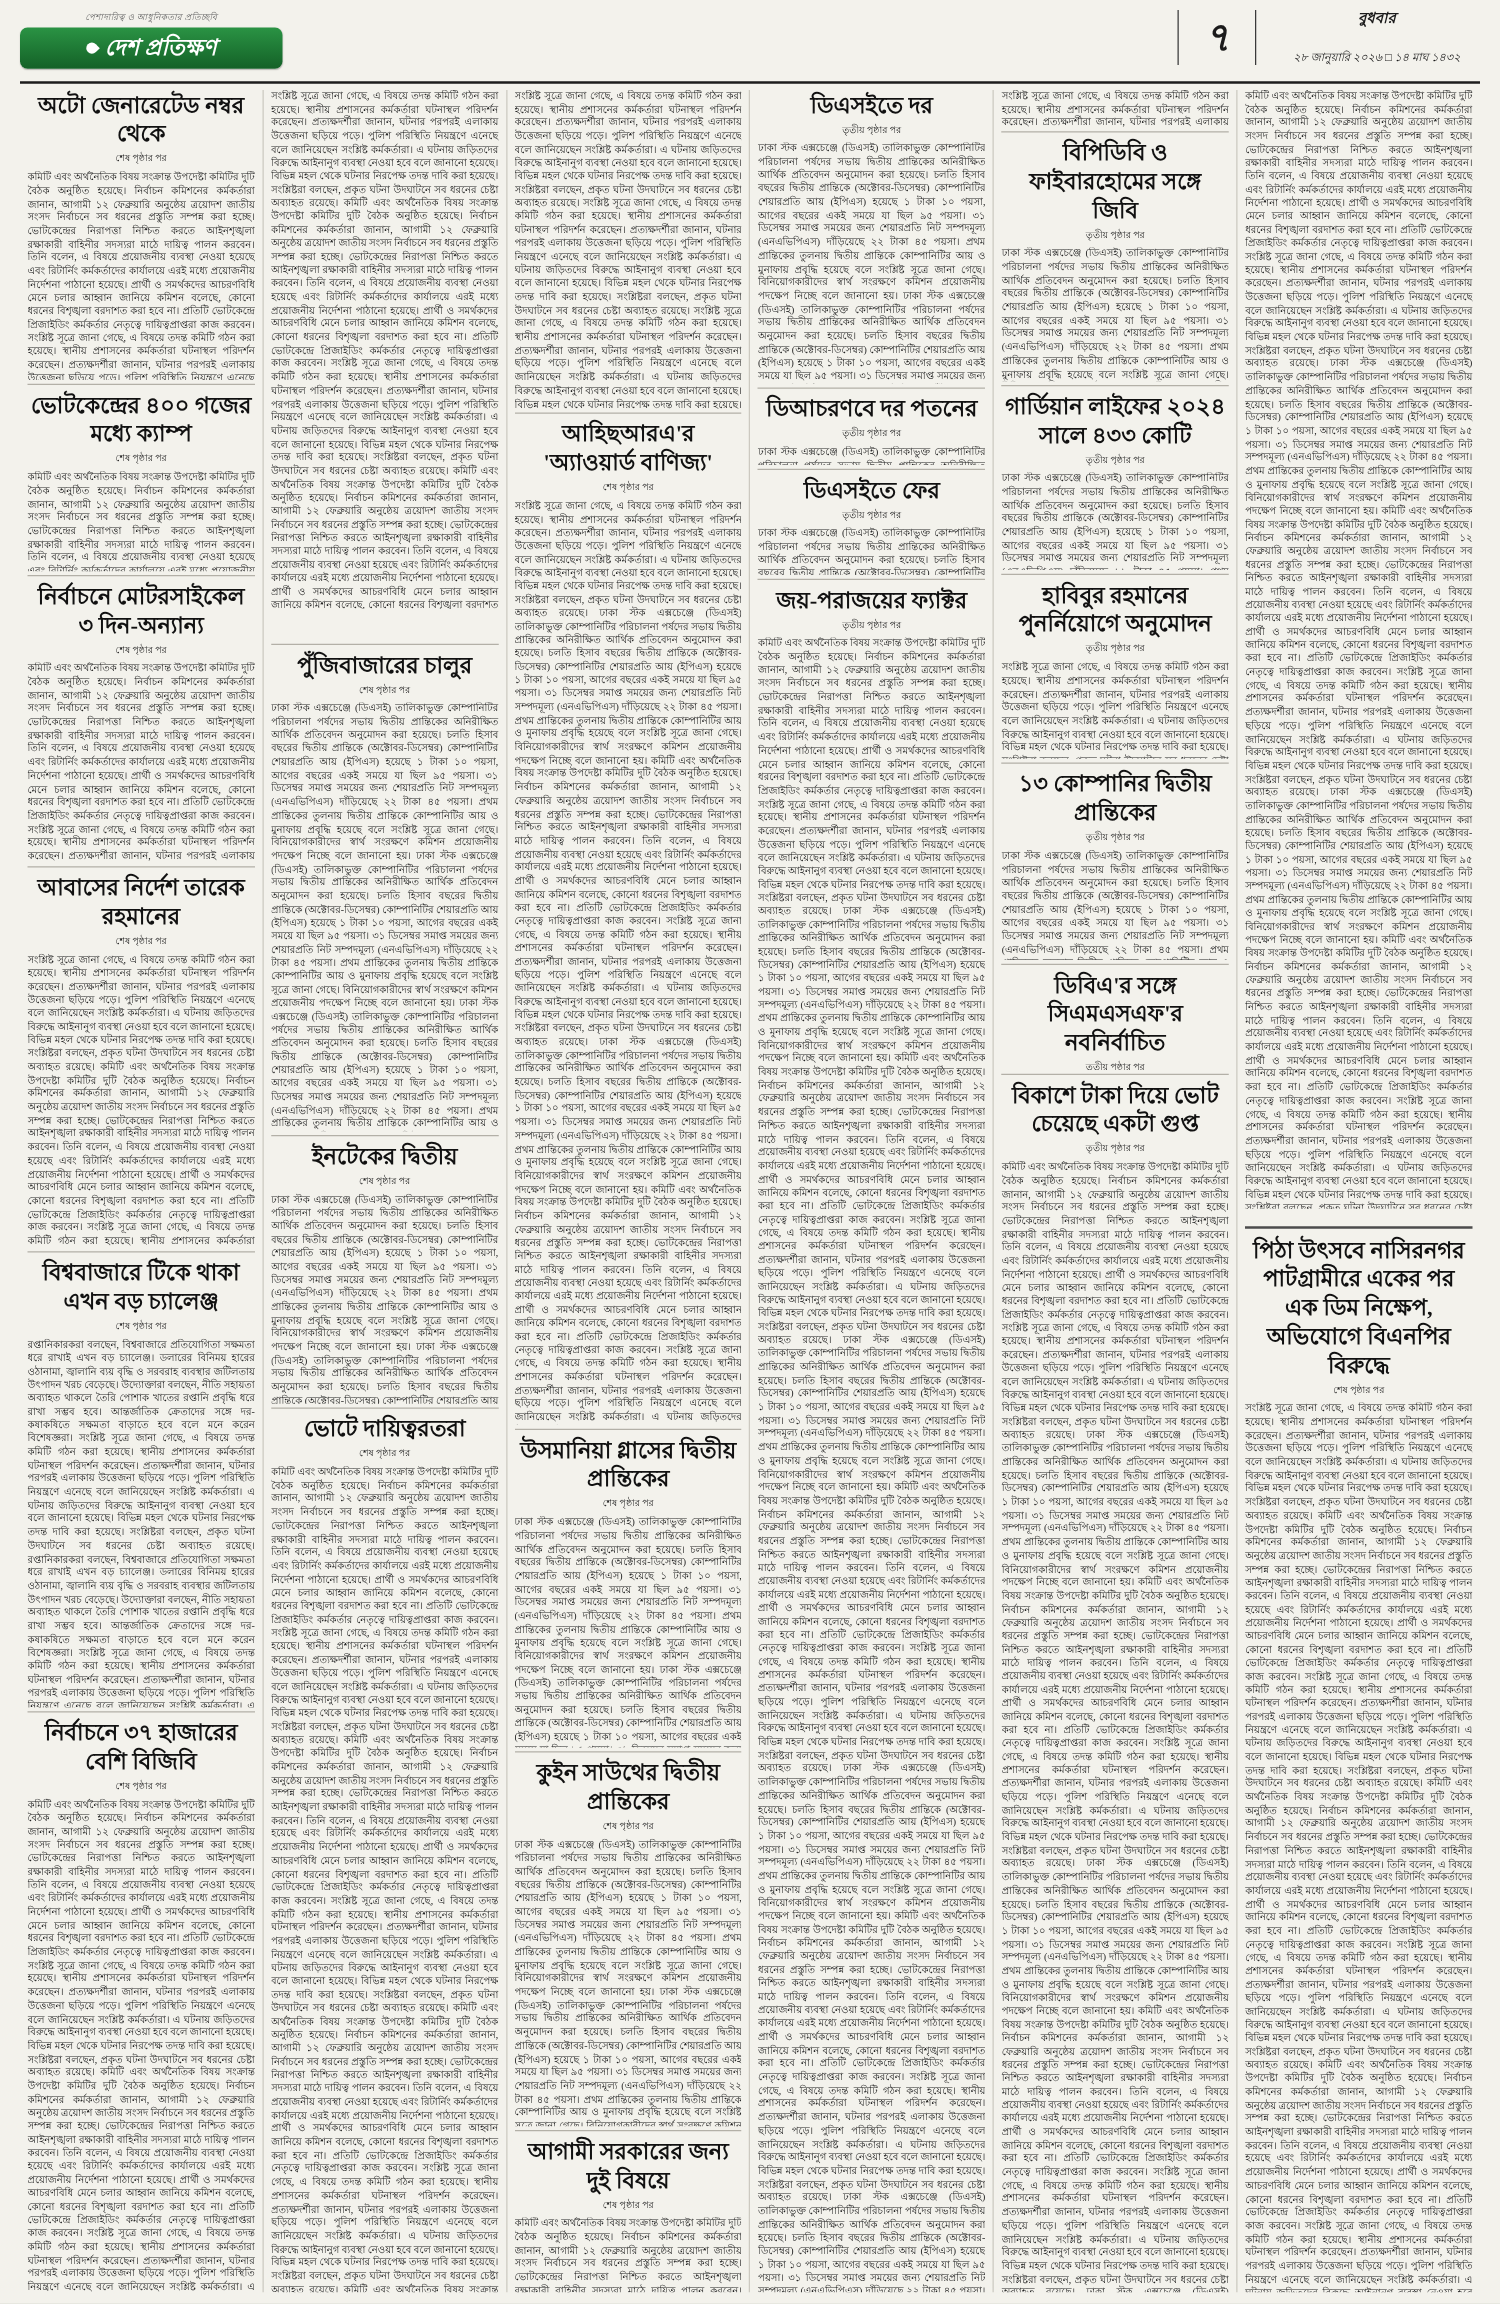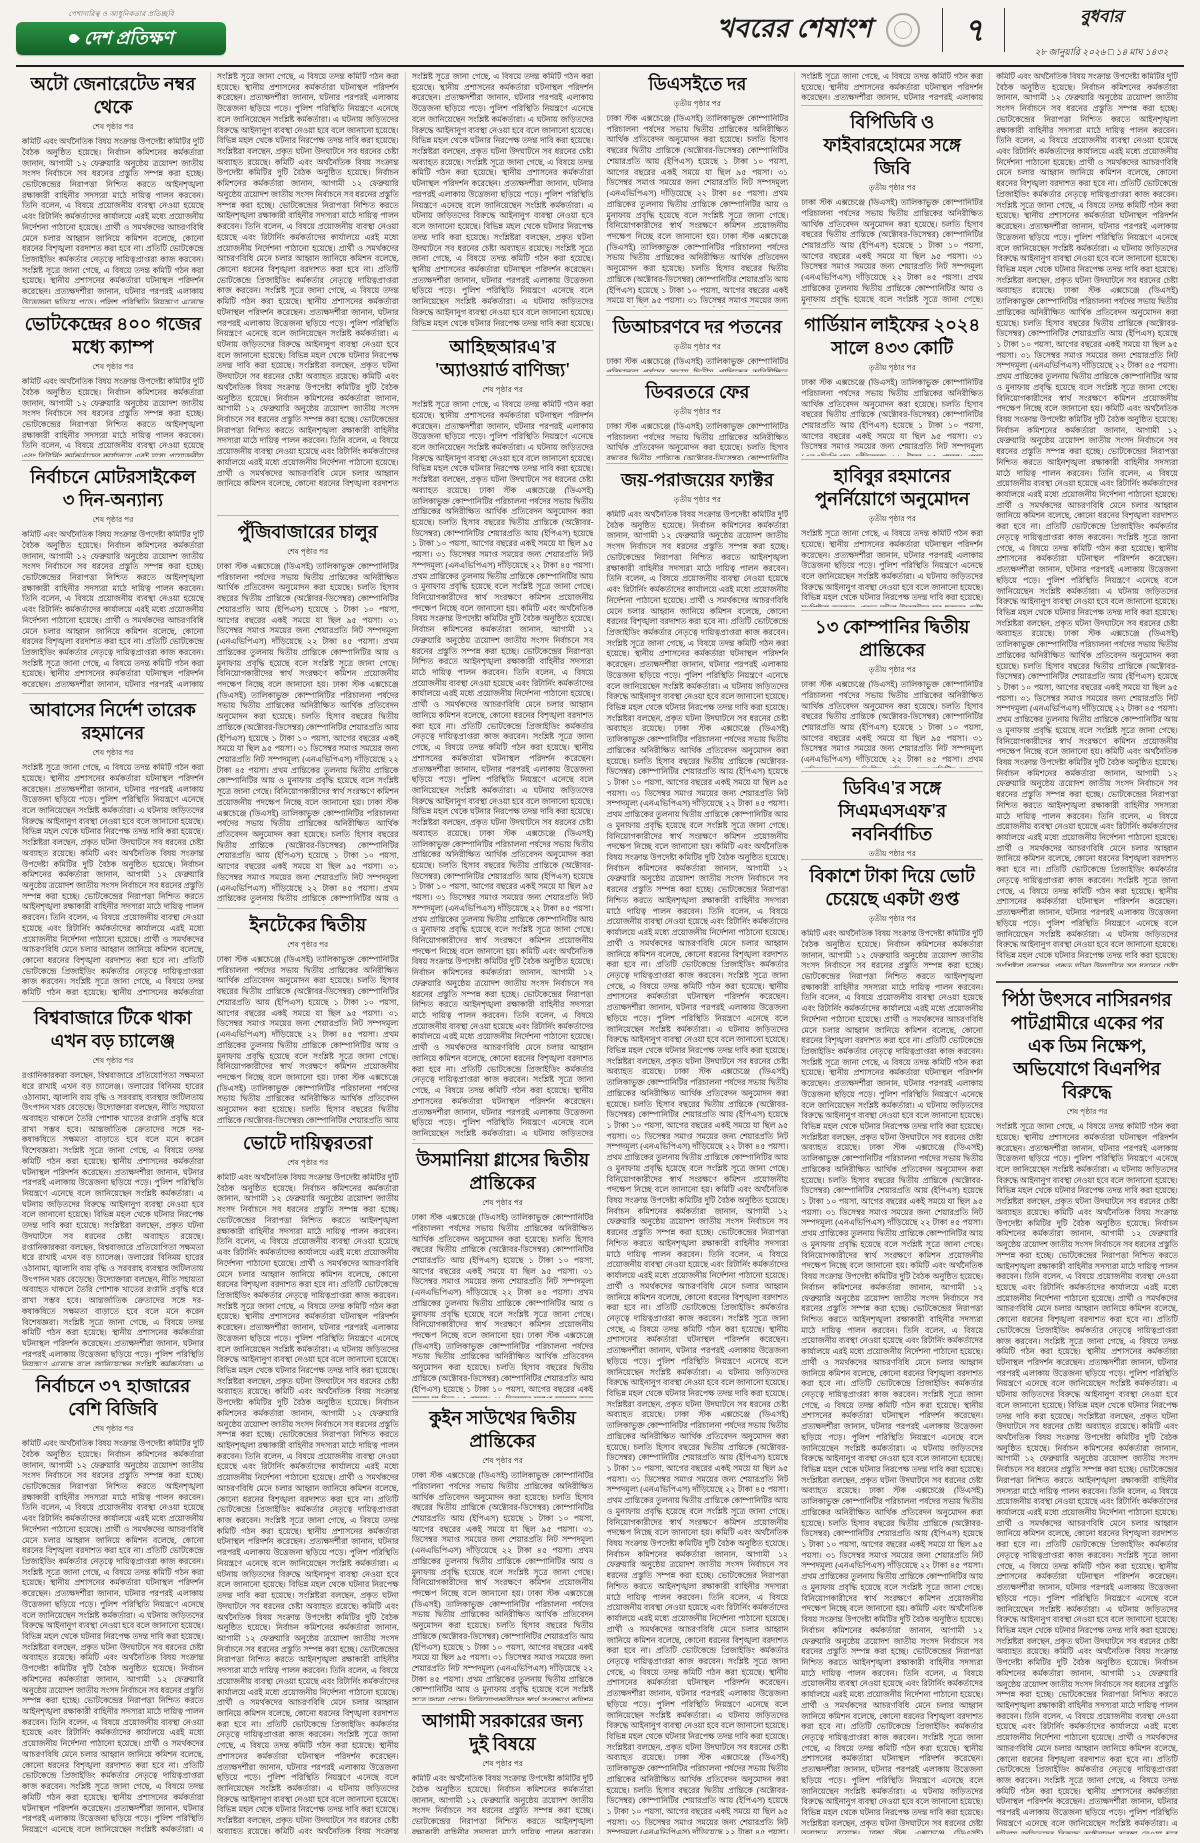--- a/index.html
+++ b/index.html
@@ -23,21 +23,21 @@
   .hdr-spacer{flex:1 1 auto;}
   .section-wrap{display:flex;align-items:center;gap:14px;}
   .section-title{font-size:26px;font-weight:bold;letter-spacing:.5px;white-space:nowrap;}
   .crest{width:30px;height:30px;border-radius:50%;border:2px solid #9a988f;position:relative;flex:0 0 auto;opacity:.8;}
   .crest:before{content:"";position:absolute;left:6px;top:6px;right:6px;bottom:6px;border-radius:50%;border:1.5px solid #9a988f;}
   .pagenum{
     font-size:32px;font-weight:bold;line-height:44px;padding:0 20px;
     border-left:1px solid #3a3a3a;border-right:1px solid #3a3a3a;margin:0 14px 0 22px;white-space:nowrap;
   }
   .dateblock{width:165px;text-align:center;flex:0 0 auto;}
-  .weekday{font-size:17px;font-weight:bold;line-height:1.1;}
+  .weekday{font-size:12px;font-weight:bold;line-height:1.1;}
   .dateline{font-size:9px;margin-top:18px;white-space:nowrap;}
   .hrule{border-top:2px solid #1d1d1d;margin-top:5px;}
   
   main{display:flex;margin-top:5px;height:1762px;overflow:hidden;}
   .col{flex:1 1 0;padding:0 6px;overflow:hidden;min-width:0;}
   .col + .col{border-left:1px solid #ccc9c0;}
   .block{overflow:hidden;box-sizing:border-box;}
   .article.ruled{border-top:1px solid #b3b0a7;margin-top:3px;padding-top:4px;}
   .article.boxed{border-top:2px solid #4c4c4c;margin-top:14px;padding-top:5px;}
   .headline{
@@ -58,24 +58,20 @@
     <div class="mast">
       <div class="tagline">পেশাদারিত্ব ও আধুনিকতার প্রতিচ্ছবি</div>
       <div class="mastbox">
         <span class="leaf"></span>
         <span>দেশ প্রতিক্ষণ</span>
       </div>
     </div>
 
     <div class="hdr-spacer"></div>
 
-    <div class="section-wrap">
-      <span class="section-title">খবরের শেষাংশ</span>
-      <span class="crest"></span>
-    </div>
 
     <div class="pagenum">৭</div>
 
     <div class="dateblock">
       <div class="weekday">বুধবার</div>
       <div class="dateline">২৮ জানুয়ারি ২০২৬ □ ১৪ মাঘ ১৪৩২</div>
     </div>
   </header>
 
   <div class="hrule"></div>
@@ -163,21 +159,21 @@
           <div class="headline">ডিএসইতে দর</div>
           <div class="kicker">তৃতীয় পৃষ্ঠার পর</div>
           <div class="body" style="height: 100%;">ঢাকা স্টক এক্সচেঞ্জে (ডিএসই) তালিকাভুক্ত কোম্পানিটির পরিচালনা পর্ষদের সভায় দ্বিতীয় প্রান্তিকের অনিরীক্ষিত আর্থিক প্রতিবেদন অনুমোদন করা হয়েছে। চলতি হিসাব বছরের দ্বিতীয় প্রান্তিকে (অক্টোবর-ডিসেম্বর) কোম্পানিটির শেয়ারপ্রতি আয় (ইপিএস) হয়েছে ১ টাকা ১০ পয়সা, আগের বছরের একই সময়ে যা ছিল ৯৫ পয়সা। ৩১ ডিসেম্বর সমাপ্ত সময়ের জন্য শেয়ারপ্রতি নিট সম্পদমূল্য (এনএভিপিএস) দাঁড়িয়েছে ২২ টাকা ৪৫ পয়সা। প্রথম প্রান্তিকের তুলনায় দ্বিতীয় প্রান্তিকে কোম্পানিটির আয় ও মুনাফায় প্রবৃদ্ধি হয়েছে বলে সংশ্লিষ্ট সূত্রে জানা গেছে। বিনিয়োগকারীদের স্বার্থ সংরক্ষণে কমিশন প্রয়োজনীয় পদক্ষেপ নিচ্ছে বলে জানানো হয়। ঢাকা স্টক এক্সচেঞ্জে (ডিএসই) তালিকাভুক্ত কোম্পানিটির পরিচালনা পর্ষদের সভায় দ্বিতীয় প্রান্তিকের অনিরীক্ষিত আর্থিক প্রতিবেদন অনুমোদন করা হয়েছে। চলতি হিসাব বছরের দ্বিতীয় প্রান্তিকে (অক্টোবর-ডিসেম্বর) কোম্পানিটির শেয়ারপ্রতি আয় (ইপিএস) হয়েছে ১ টাকা ১০ পয়সা, আগের বছরের একই সময়ে যা ছিল ৯৫ পয়সা। ৩১ ডিসেম্বর সমাপ্ত সময়ের জন্য শেয়ারপ্রতি নিট সম্পদমূল্য (এনএভিপিএস) দাঁড়িয়েছে ২২ টাকা ৪৫ পয়সা। প্রথম প্রান্তিকের তুলনায় দ্বিতীয় প্রান্তিকে কোম্পানিটির আয় ও মুনাফায় প্রবৃদ্ধি হয়েছে বলে সংশ্লিষ্ট সূত্রে জানা গেছে। বিনিয়োগকারীদের স্বার্থ সংরক্ষণে কমিশন প্রয়োজনীয় পদক্ষেপ নিচ্ছে বলে জানানো হয়। ঢাকা স্টক এক্সচেঞ্জে (ডিএসই) তালিকাভুক্ত কোম্পানিটির পরিচালনা পর্ষদের সভায় দ্বিতীয় প্রান্তিকের অনিরীক্ষিত আর্থিক প্রতিবেদন অনুমোদন করা হয়েছে। চলতি হিসাব বছরের দ্বিতীয় প্রান্তিকে (অক্টোবর-ডিসেম্বর) কোম্পানিটির শেয়ারপ্রতি আয় (ইপিএস) হয়েছে ১ টাকা ১০ পয়সা, আগের বছরের একই সময়ে যা ছিল ৯৫ পয়সা। ৩১ ডিসেম্বর সমাপ্ত সময়ের জন্য শেয়ারপ্রতি নিট সম্পদমূল্য (এনএভিপিএস) দাঁড়িয়েছে ২২ টাকা ৪৫ পয়সা। প্রথম প্রান্তিকের তুলনায় দ্বিতীয় প্রান্তিকে কোম্পানিটির আয় ও মুনাফায় প্রবৃদ্ধি হয়েছে বলে সংশ্লিষ্ট সূত্রে জানা গেছে। বিনিয়োগকারীদের স্বার্থ সংরক্ষণে কমিশন প্রয়োজনীয় পদক্ষেপ নিচ্ছে বলে জানানো হয়।</div>
         </div>
         <div class="block article ruled" style="height: 62px;">
           <div class="headline">ডিআচরণবে দর পতনের</div>
           <div class="kicker">তৃতীয় পৃষ্ঠার পর</div>
           <div class="body" style="height: 100%;">ঢাকা স্টক এক্সচেঞ্জে (ডিএসই) তালিকাভুক্ত কোম্পানিটির পরিচালনা পর্ষদের সভায় দ্বিতীয় প্রান্তিকের অনিরীক্ষিত আর্থিক প্রতিবেদন অনুমোদন করা হয়েছে। চলতি হিসাব বছরের দ্বিতীয় প্রান্তিকে (অক্টোবর-ডিসেম্বর) কোম্পানিটির শেয়ারপ্রতি আয় (ইপিএস) হয়েছে ১ টাকা ১০ পয়সা, আগের বছরের একই সময়ে যা ছিল ৯৫ পয়সা। ৩১ ডিসেম্বর সমাপ্ত সময়ের জন্য শেয়ারপ্রতি নিট সম্পদমূল্য (এনএভিপিএস) দাঁড়িয়েছে ২২ টাকা ৪৫ পয়সা। প্রথম প্রান্তিকের তুলনায় দ্বিতীয় প্রান্তিকে কোম্পানিটির আয় ও মুনাফায় প্রবৃদ্ধি হয়েছে বলে সংশ্লিষ্ট সূত্রে জানা গেছে। বিনিয়োগকারীদের স্বার্থ সংরক্ষণে কমিশন প্রয়োজনীয় পদক্ষেপ নিচ্ছে বলে জানানো হয়।</div>
         </div>
         <div class="block article ruled" style="height: 85px;">
-          <div class="headline">ডিবরতরে ফের</div>
+          <div class="headline">ডিএসইতে ফের</div>
           <div class="kicker">তৃতীয় পৃষ্ঠার পর</div>
           <div class="body" style="height: 100%;">ঢাকা স্টক এক্সচেঞ্জে (ডিএসই) তালিকাভুক্ত কোম্পানিটির পরিচালনা পর্ষদের সভায় দ্বিতীয় প্রান্তিকের অনিরীক্ষিত আর্থিক প্রতিবেদন অনুমোদন করা হয়েছে। চলতি হিসাব বছরের দ্বিতীয় প্রান্তিকে (অক্টোবর-ডিসেম্বর) কোম্পানিটির শেয়ারপ্রতি আয় (ইপিএস) হয়েছে ১ টাকা ১০ পয়সা, আগের বছরের একই সময়ে যা ছিল ৯৫ পয়সা। ৩১ ডিসেম্বর সমাপ্ত সময়ের জন্য শেয়ারপ্রতি নিট সম্পদমূল্য (এনএভিপিএস) দাঁড়িয়েছে ২২ টাকা ৪৫ পয়সা। প্রথম প্রান্তিকের তুলনায় দ্বিতীয় প্রান্তিকে কোম্পানিটির আয় ও মুনাফায় প্রবৃদ্ধি হয়েছে বলে সংশ্লিষ্ট সূত্রে জানা গেছে। বিনিয়োগকারীদের স্বার্থ সংরক্ষণে কমিশন প্রয়োজনীয় পদক্ষেপ নিচ্ছে বলে জানানো হয়।</div>
         </div>
         <div class="block article ruled" style="height: 1380px;">
           <div class="headline">জয়-পরাজয়ের ফ্যাক্টর</div>
           <div class="kicker">তৃতীয় পৃষ্ঠার পর</div>
           <div class="body" style="height: 100%;">কমিটি এবং অর্থনৈতিক বিষয় সংক্রান্ত উপদেষ্টা কমিটির দুটি বৈঠক অনুষ্ঠিত হয়েছে। নির্বাচন কমিশনের কর্মকর্তারা জানান, আগামী ১২ ফেব্রুয়ারি অনুষ্ঠেয় ত্রয়োদশ জাতীয় সংসদ নির্বাচনে সব ধরনের প্রস্তুতি সম্পন্ন করা হচ্ছে। ভোটকেন্দ্রের নিরাপত্তা নিশ্চিত করতে আইনশৃঙ্খলা রক্ষাকারী বাহিনীর সদস্যরা মাঠে দায়িত্ব পালন করবেন। তিনি বলেন, এ বিষয়ে প্রয়োজনীয় ব্যবস্থা নেওয়া হয়েছে এবং রিটার্নিং কর্মকর্তাদের কার্যালয়ে এরই মধ্যে প্রয়োজনীয় নির্দেশনা পাঠানো হয়েছে। প্রার্থী ও সমর্থকদের আচরণবিধি মেনে চলার আহ্বান জানিয়ে কমিশন বলেছে, কোনো ধরনের বিশৃঙ্খলা বরদাশত করা হবে না। প্রতিটি ভোটকেন্দ্রে প্রিজাইডিং কর্মকর্তার নেতৃত্বে দায়িত্বপ্রাপ্তরা কাজ করবেন। সংশ্লিষ্ট সূত্রে জানা গেছে, এ বিষয়ে তদন্ত কমিটি গঠন করা হয়েছে। স্থানীয় প্রশাসনের কর্মকর্তারা ঘটনাস্থল পরিদর্শন করেছেন। প্রত্যক্ষদর্শীরা জানান, ঘটনার পরপরই এলাকায় উত্তেজনা ছড়িয়ে পড়ে। পুলিশ পরিস্থিতি নিয়ন্ত্রণে এনেছে বলে জানিয়েছেন সংশ্লিষ্ট কর্মকর্তারা। এ ঘটনায় জড়িতদের বিরুদ্ধে আইনানুগ ব্যবস্থা নেওয়া হবে বলে জানানো হয়েছে। বিভিন্ন মহল থেকে ঘটনার নিরপেক্ষ তদন্ত দাবি করা হয়েছে। সংশ্লিষ্টরা বলছেন, প্রকৃত ঘটনা উদঘাটনে সব ধরনের চেষ্টা অব্যাহত রয়েছে। ঢাকা স্টক এক্সচেঞ্জে (ডিএসই) তালিকাভুক্ত কোম্পানিটির পরিচালনা পর্ষদের সভায় দ্বিতীয় প্রান্তিকের অনিরীক্ষিত আর্থিক প্রতিবেদন অনুমোদন করা হয়েছে। চলতি হিসাব বছরের দ্বিতীয় প্রান্তিকে (অক্টোবর-ডিসেম্বর) কোম্পানিটির শেয়ারপ্রতি আয় (ইপিএস) হয়েছে ১ টাকা ১০ পয়সা, আগের বছরের একই সময়ে যা ছিল ৯৫ পয়সা। ৩১ ডিসেম্বর সমাপ্ত সময়ের জন্য শেয়ারপ্রতি নিট সম্পদমূল্য (এনএভিপিএস) দাঁড়িয়েছে ২২ টাকা ৪৫ পয়সা। প্রথম প্রান্তিকের তুলনায় দ্বিতীয় প্রান্তিকে কোম্পানিটির আয় ও মুনাফায় প্রবৃদ্ধি হয়েছে বলে সংশ্লিষ্ট সূত্রে জানা গেছে। বিনিয়োগকারীদের স্বার্থ সংরক্ষণে কমিশন প্রয়োজনীয় পদক্ষেপ নিচ্ছে বলে জানানো হয়। কমিটি এবং অর্থনৈতিক বিষয় সংক্রান্ত উপদেষ্টা কমিটির দুটি বৈঠক অনুষ্ঠিত হয়েছে। নির্বাচন কমিশনের কর্মকর্তারা জানান, আগামী ১২ ফেব্রুয়ারি অনুষ্ঠেয় ত্রয়োদশ জাতীয় সংসদ নির্বাচনে সব ধরনের প্রস্তুতি সম্পন্ন করা হচ্ছে। ভোটকেন্দ্রের নিরাপত্তা নিশ্চিত করতে আইনশৃঙ্খলা রক্ষাকারী বাহিনীর সদস্যরা মাঠে দায়িত্ব পালন করবেন। তিনি বলেন, এ বিষয়ে প্রয়োজনীয় ব্যবস্থা নেওয়া হয়েছে এবং রিটার্নিং কর্মকর্তাদের কার্যালয়ে এরই মধ্যে প্রয়োজনীয় নির্দেশনা পাঠানো হয়েছে। প্রার্থী ও সমর্থকদের আচরণবিধি মেনে চলার আহ্বান জানিয়ে কমিশন বলেছে, কোনো ধরনের বিশৃঙ্খলা বরদাশত করা হবে না। প্রতিটি ভোটকেন্দ্রে প্রিজাইডিং কর্মকর্তার নেতৃত্বে দায়িত্বপ্রাপ্তরা কাজ করবেন। সংশ্লিষ্ট সূত্রে জানা গেছে, এ বিষয়ে তদন্ত কমিটি গঠন করা হয়েছে। স্থানীয় প্রশাসনের কর্মকর্তারা ঘটনাস্থল পরিদর্শন করেছেন। প্রত্যক্ষদর্শীরা জানান, ঘটনার পরপরই এলাকায় উত্তেজনা ছড়িয়ে পড়ে। পুলিশ পরিস্থিতি নিয়ন্ত্রণে এনেছে বলে জানিয়েছেন সংশ্লিষ্ট কর্মকর্তারা। এ ঘটনায় জড়িতদের বিরুদ্ধে আইনানুগ ব্যবস্থা নেওয়া হবে বলে জানানো হয়েছে। বিভিন্ন মহল থেকে ঘটনার নিরপেক্ষ তদন্ত দাবি করা হয়েছে। সংশ্লিষ্টরা বলছেন, প্রকৃত ঘটনা উদঘাটনে সব ধরনের চেষ্টা অব্যাহত রয়েছে। ঢাকা স্টক এক্সচেঞ্জে (ডিএসই) তালিকাভুক্ত কোম্পানিটির পরিচালনা পর্ষদের সভায় দ্বিতীয় প্রান্তিকের অনিরীক্ষিত আর্থিক প্রতিবেদন অনুমোদন করা হয়েছে। চলতি হিসাব বছরের দ্বিতীয় প্রান্তিকে (অক্টোবর-ডিসেম্বর) কোম্পানিটির শেয়ারপ্রতি আয় (ইপিএস) হয়েছে ১ টাকা ১০ পয়সা, আগের বছরের একই সময়ে যা ছিল ৯৫ পয়সা। ৩১ ডিসেম্বর সমাপ্ত সময়ের জন্য শেয়ারপ্রতি নিট সম্পদমূল্য (এনএভিপিএস) দাঁড়িয়েছে ২২ টাকা ৪৫ পয়সা। প্রথম প্রান্তিকের তুলনায় দ্বিতীয় প্রান্তিকে কোম্পানিটির আয় ও মুনাফায় প্রবৃদ্ধি হয়েছে বলে সংশ্লিষ্ট সূত্রে জানা গেছে। বিনিয়োগকারীদের স্বার্থ সংরক্ষণে কমিশন প্রয়োজনীয় পদক্ষেপ নিচ্ছে বলে জানানো হয়। কমিটি এবং অর্থনৈতিক বিষয় সংক্রান্ত উপদেষ্টা কমিটির দুটি বৈঠক অনুষ্ঠিত হয়েছে। নির্বাচন কমিশনের কর্মকর্তারা জানান, আগামী ১২ ফেব্রুয়ারি অনুষ্ঠেয় ত্রয়োদশ জাতীয় সংসদ নির্বাচনে সব ধরনের প্রস্তুতি সম্পন্ন করা হচ্ছে। ভোটকেন্দ্রের নিরাপত্তা নিশ্চিত করতে আইনশৃঙ্খলা রক্ষাকারী বাহিনীর সদস্যরা মাঠে দায়িত্ব পালন করবেন। তিনি বলেন, এ বিষয়ে প্রয়োজনীয় ব্যবস্থা নেওয়া হয়েছে এবং রিটার্নিং কর্মকর্তাদের কার্যালয়ে এরই মধ্যে প্রয়োজনীয় নির্দেশনা পাঠানো হয়েছে। প্রার্থী ও সমর্থকদের আচরণবিধি মেনে চলার আহ্বান জানিয়ে কমিশন বলেছে, কোনো ধরনের বিশৃঙ্খলা বরদাশত করা হবে না। প্রতিটি ভোটকেন্দ্রে প্রিজাইডিং কর্মকর্তার নেতৃত্বে দায়িত্বপ্রাপ্তরা কাজ করবেন। সংশ্লিষ্ট সূত্রে জানা গেছে, এ বিষয়ে তদন্ত কমিটি গঠন করা হয়েছে। স্থানীয় প্রশাসনের কর্মকর্তারা ঘটনাস্থল পরিদর্শন করেছেন। প্রত্যক্ষদর্শীরা জানান, ঘটনার পরপরই এলাকায় উত্তেজনা ছড়িয়ে পড়ে। পুলিশ পরিস্থিতি নিয়ন্ত্রণে এনেছে বলে জানিয়েছেন সংশ্লিষ্ট কর্মকর্তারা। এ ঘটনায় জড়িতদের বিরুদ্ধে আইনানুগ ব্যবস্থা নেওয়া হবে বলে জানানো হয়েছে। বিভিন্ন মহল থেকে ঘটনার নিরপেক্ষ তদন্ত দাবি করা হয়েছে। সংশ্লিষ্টরা বলছেন, প্রকৃত ঘটনা উদঘাটনে সব ধরনের চেষ্টা অব্যাহত রয়েছে। ঢাকা স্টক এক্সচেঞ্জে (ডিএসই) তালিকাভুক্ত কোম্পানিটির পরিচালনা পর্ষদের সভায় দ্বিতীয় প্রান্তিকের অনিরীক্ষিত আর্থিক প্রতিবেদন অনুমোদন করা হয়েছে। চলতি হিসাব বছরের দ্বিতীয় প্রান্তিকে (অক্টোবর-ডিসেম্বর) কোম্পানিটির শেয়ারপ্রতি আয় (ইপিএস) হয়েছে ১ টাকা ১০ পয়সা, আগের বছরের একই সময়ে যা ছিল ৯৫ পয়সা। ৩১ ডিসেম্বর সমাপ্ত সময়ের জন্য শেয়ারপ্রতি নিট সম্পদমূল্য (এনএভিপিএস) দাঁড়িয়েছে ২২ টাকা ৪৫ পয়সা। প্রথম প্রান্তিকের তুলনায় দ্বিতীয় প্রান্তিকে কোম্পানিটির আয় ও মুনাফায় প্রবৃদ্ধি হয়েছে বলে সংশ্লিষ্ট সূত্রে জানা গেছে। বিনিয়োগকারীদের স্বার্থ সংরক্ষণে কমিশন প্রয়োজনীয় পদক্ষেপ নিচ্ছে বলে জানানো হয়। কমিটি এবং অর্থনৈতিক বিষয় সংক্রান্ত উপদেষ্টা কমিটির দুটি বৈঠক অনুষ্ঠিত হয়েছে। নির্বাচন কমিশনের কর্মকর্তারা জানান, আগামী ১২ ফেব্রুয়ারি অনুষ্ঠেয় ত্রয়োদশ জাতীয় সংসদ নির্বাচনে সব ধরনের প্রস্তুতি সম্পন্ন করা হচ্ছে। ভোটকেন্দ্রের নিরাপত্তা নিশ্চিত করতে আইনশৃঙ্খলা রক্ষাকারী বাহিনীর সদস্যরা মাঠে দায়িত্ব পালন করবেন। তিনি বলেন, এ বিষয়ে প্রয়োজনীয় ব্যবস্থা নেওয়া হয়েছে এবং রিটার্নিং কর্মকর্তাদের কার্যালয়ে এরই মধ্যে প্রয়োজনীয় নির্দেশনা পাঠানো হয়েছে। প্রার্থী ও সমর্থকদের আচরণবিধি মেনে চলার আহ্বান জানিয়ে কমিশন বলেছে, কোনো ধরনের বিশৃঙ্খলা বরদাশত করা হবে না। প্রতিটি ভোটকেন্দ্রে প্রিজাইডিং কর্মকর্তার নেতৃত্বে দায়িত্বপ্রাপ্তরা কাজ করবেন। সংশ্লিষ্ট সূত্রে জানা গেছে, এ বিষয়ে তদন্ত কমিটি গঠন করা হয়েছে। স্থানীয় প্রশাসনের কর্মকর্তারা ঘটনাস্থল পরিদর্শন করেছেন। প্রত্যক্ষদর্শীরা জানান, ঘটনার পরপরই এলাকায় উত্তেজনা ছড়িয়ে পড়ে। পুলিশ পরিস্থিতি নিয়ন্ত্রণে এনেছে বলে জানিয়েছেন সংশ্লিষ্ট কর্মকর্তারা। এ ঘটনায় জড়িতদের বিরুদ্ধে আইনানুগ ব্যবস্থা নেওয়া হবে বলে জানানো হয়েছে। বিভিন্ন মহল থেকে ঘটনার নিরপেক্ষ তদন্ত দাবি করা হয়েছে। সংশ্লিষ্টরা বলছেন, প্রকৃত ঘটনা উদঘাটনে সব ধরনের চেষ্টা অব্যাহত রয়েছে। ঢাকা স্টক এক্সচেঞ্জে (ডিএসই) তালিকাভুক্ত কোম্পানিটির পরিচালনা পর্ষদের সভায় দ্বিতীয় প্রান্তিকের অনিরীক্ষিত আর্থিক প্রতিবেদন অনুমোদন করা হয়েছে। চলতি হিসাব বছরের দ্বিতীয় প্রান্তিকে (অক্টোবর-ডিসেম্বর) কোম্পানিটির শেয়ারপ্রতি আয় (ইপিএস) হয়েছে ১ টাকা ১০ পয়সা, আগের বছরের একই সময়ে যা ছিল ৯৫ পয়সা। ৩১ ডিসেম্বর সমাপ্ত সময়ের জন্য শেয়ারপ্রতি নিট সম্পদমূল্য (এনএভিপিএস) দাঁড়িয়েছে ২২ টাকা ৪৫ পয়সা। প্রথম প্রান্তিকের তুলনায় দ্বিতীয় প্রান্তিকে কোম্পানিটির আয় ও মুনাফায় প্রবৃদ্ধি হয়েছে বলে সংশ্লিষ্ট সূত্রে জানা গেছে। বিনিয়োগকারীদের স্বার্থ সংরক্ষণে কমিশন প্রয়োজনীয় পদক্ষেপ নিচ্ছে বলে জানানো হয়। কমিটি এবং অর্থনৈতিক বিষয় সংক্রান্ত উপদেষ্টা কমিটির দুটি বৈঠক অনুষ্ঠিত হয়েছে। নির্বাচন কমিশনের কর্মকর্তারা জানান, আগামী ১২ ফেব্রুয়ারি অনুষ্ঠেয় ত্রয়োদশ জাতীয় সংসদ নির্বাচনে সব ধরনের প্রস্তুতি সম্পন্ন করা হচ্ছে। ভোটকেন্দ্রের নিরাপত্তা নিশ্চিত করতে আইনশৃঙ্খলা রক্ষাকারী বাহিনীর সদস্যরা মাঠে দায়িত্ব পালন করবেন। তিনি বলেন, এ বিষয়ে প্রয়োজনীয় ব্যবস্থা নেওয়া হয়েছে এবং রিটার্নিং কর্মকর্তাদের কার্যালয়ে এরই মধ্যে প্রয়োজনীয় নির্দেশনা পাঠানো হয়েছে। প্রার্থী ও সমর্থকদের আচরণবিধি মেনে চলার আহ্বান জানিয়ে কমিশন বলেছে, কোনো ধরনের বিশৃঙ্খলা বরদাশত করা হবে না। প্রতিটি ভোটকেন্দ্রে প্রিজাইডিং কর্মকর্তার নেতৃত্বে দায়িত্বপ্রাপ্তরা কাজ করবেন। সংশ্লিষ্ট সূত্রে জানা গেছে, এ বিষয়ে তদন্ত কমিটি গঠন করা হয়েছে। স্থানীয় প্রশাসনের কর্মকর্তারা ঘটনাস্থল পরিদর্শন করেছেন। প্রত্যক্ষদর্শীরা জানান, ঘটনার পরপরই এলাকায় উত্তেজনা ছড়িয়ে পড়ে। পুলিশ পরিস্থিতি নিয়ন্ত্রণে এনেছে বলে জানিয়েছেন সংশ্লিষ্ট কর্মকর্তারা। এ ঘটনায় জড়িতদের বিরুদ্ধে আইনানুগ ব্যবস্থা নেওয়া হবে বলে জানানো হয়েছে। বিভিন্ন মহল থেকে ঘটনার নিরপেক্ষ তদন্ত দাবি করা হয়েছে। সংশ্লিষ্টরা বলছেন, প্রকৃত ঘটনা উদঘাটনে সব ধরনের চেষ্টা অব্যাহত রয়েছে। ঢাকা স্টক এক্সচেঞ্জে (ডিএসই) তালিকাভুক্ত কোম্পানিটির পরিচালনা পর্ষদের সভায় দ্বিতীয় প্রান্তিকের অনিরীক্ষিত আর্থিক প্রতিবেদন অনুমোদন করা হয়েছে। চলতি হিসাব বছরের দ্বিতীয় প্রান্তিকে (অক্টোবর-ডিসেম্বর) কোম্পানিটির শেয়ারপ্রতি আয় (ইপিএস) হয়েছে ১ টাকা ১০ পয়সা, আগের বছরের একই সময়ে যা ছিল ৯৫ পয়সা। ৩১ ডিসেম্বর সমাপ্ত সময়ের জন্য শেয়ারপ্রতি নিট সম্পদমূল্য (এনএভিপিএস) দাঁড়িয়েছে ২২ টাকা ৪৫ পয়সা। প্রথম প্রান্তিকের তুলনায় দ্বিতীয় প্রান্তিকে কোম্পানিটির আয় ও মুনাফায় প্রবৃদ্ধি হয়েছে বলে সংশ্লিষ্ট সূত্রে জানা গেছে। বিনিয়োগকারীদের স্বার্থ সংরক্ষণে কমিশন প্রয়োজনীয় পদক্ষেপ নিচ্ছে বলে জানানো হয়।</div>
         </div>
       </div>
       <div class="col">

